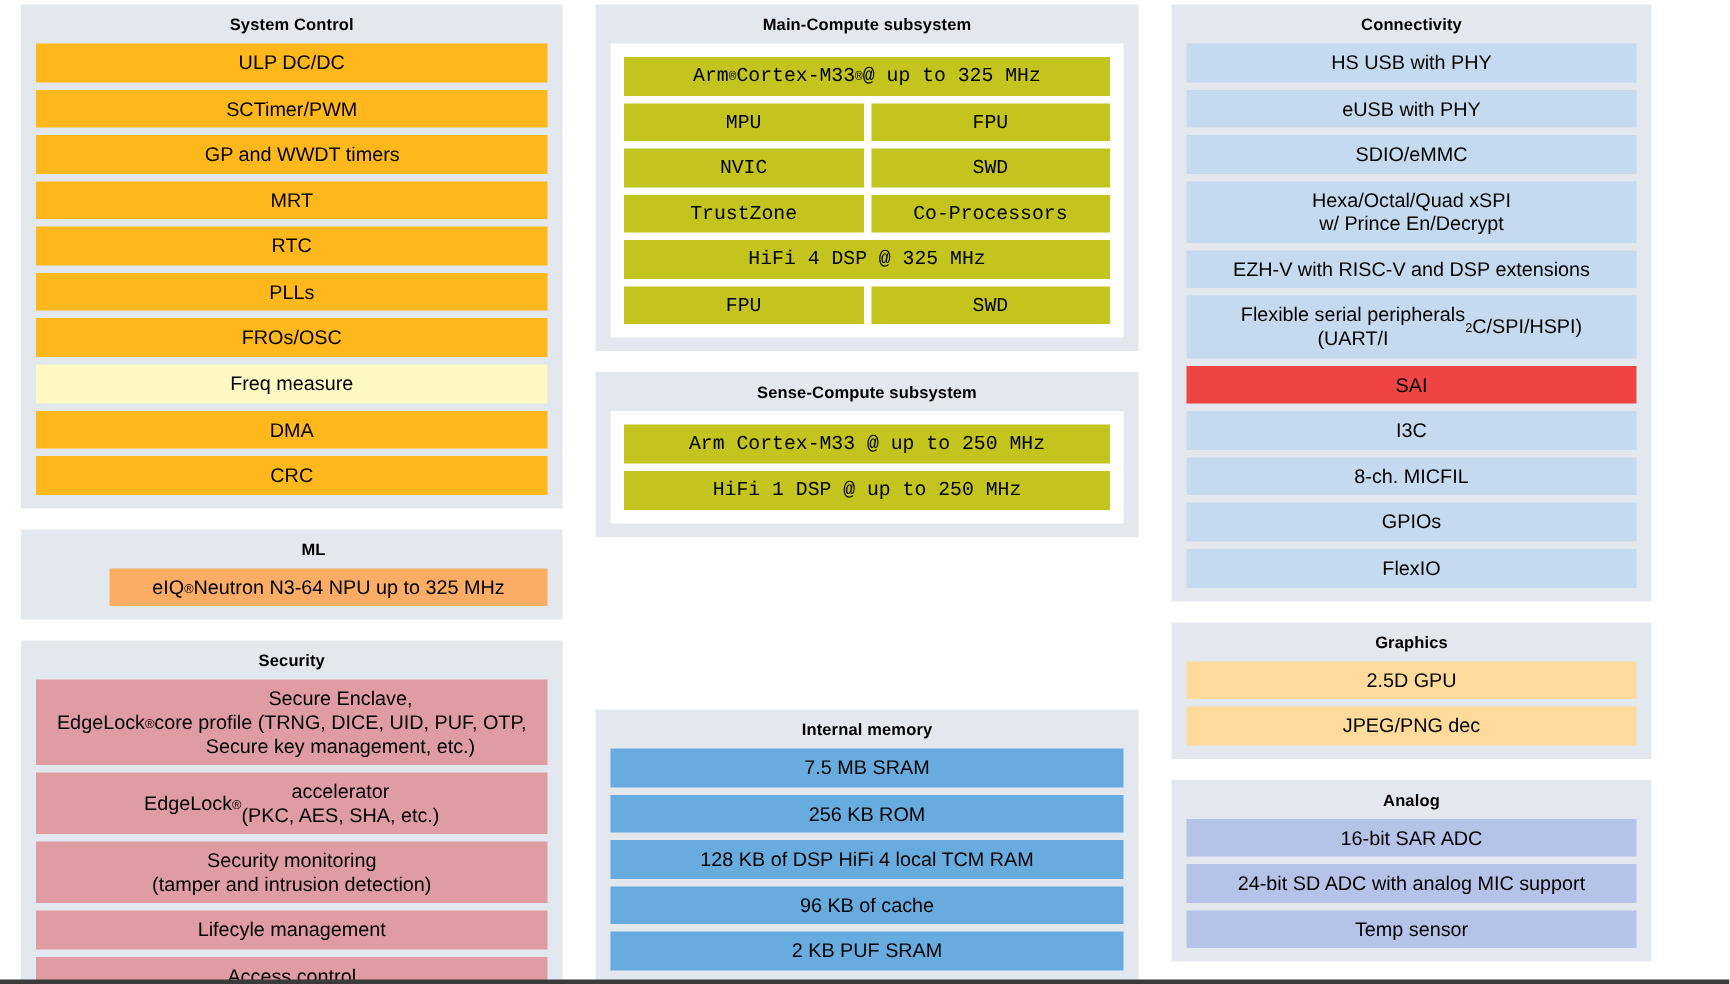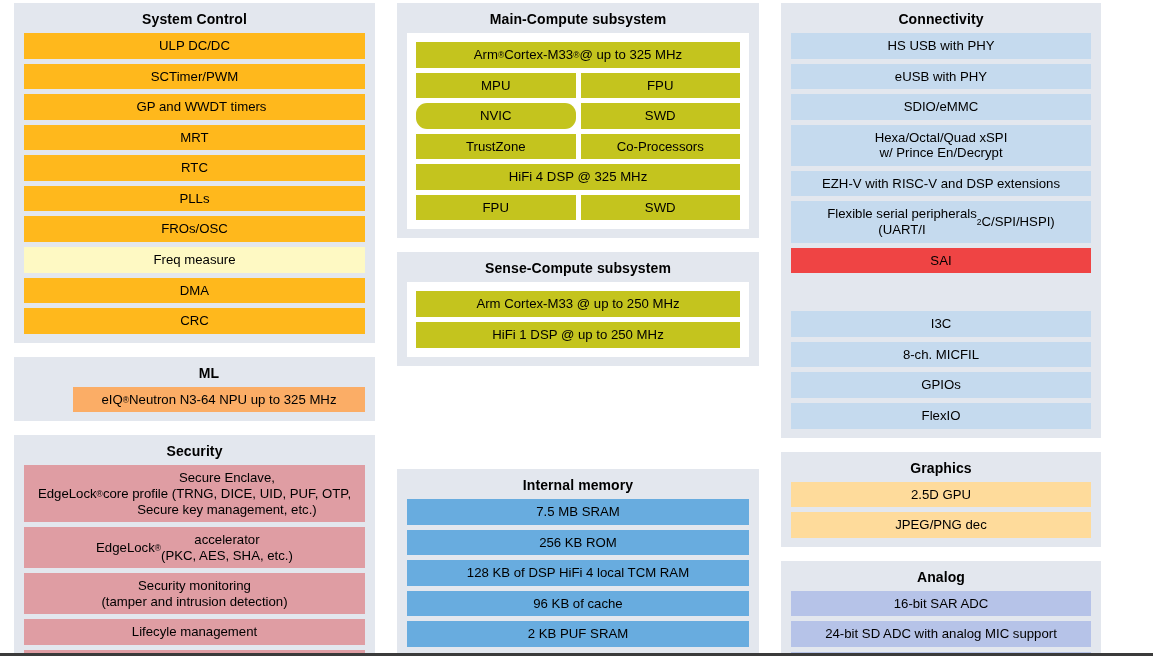--- a/index.html
+++ b/index.html
@@ -22,21 +22,21 @@
   .col-2 { width: 362px; }
   .col-3 { width: 320px; }
 
   .panel {
     background: #E3E7EE;
     padding: 4px 10px 9px 10px;
     display: flex;
     flex-direction: column;
   }
   .panel-title {
-    font-size: 14px;
+    font-size: 11px;
     font-weight: bold;
     color: #000000;
     text-align: center;
     padding: 4px 0 6px 0;
     letter-spacing: 0.1px;
   }
   .blocks { display: flex; flex-direction: column; gap: 5px; }
   .block {
     text-align: center;
     font-size: 13.2px;
@@ -47,21 +47,21 @@
     align-items: center;
     justify-content: center;
     min-height: 25px;
   }
   .block sup { font-size: 8.5px; vertical-align: super; line-height: 0; }
 
   
   .c-orange  { background: #FFB81C; }
   .c-peach   { background: #FBAD66; }
   .c-pink    { background: #DF9DA3; }
-  .c-olive   { background: #C4C41E; }
+  .c-olive   { background: #C4C41E; font-family: Liberation Mono, monospace; }
   .c-blue    { background: #68ACDF; }
   .c-ltblue  { background: #C5DAEE; }
   .c-gpeach  { background: #FEDB9B; }
   .c-peri    { background: #B6C3E8; }
 
   
   .row2 { display: flex; gap: 5px; }
   .row2 > .block { flex: 1; }
 
   .inner-white {
@@ -128,21 +128,21 @@
 
     <div class="panel" style="background: rgb(227, 231, 238);">
       <div class="panel-title">Main-Compute subsystem</div>
       <div class="inner-white">
         <div class="block c-olive" style="background: rgb(196, 196, 30);">Arm<sup>®</sup> Cortex-M33<sup>®</sup> @ up to 325 MHz</div>
         <div class="row2">
           <div class="block c-olive" style="background: rgb(196, 196, 30);">MPU</div>
           <div class="block c-olive" style="background: rgb(196, 196, 30);">FPU</div>
         </div>
         <div class="row2">
-          <div class="block c-olive" style="background: rgb(196, 196, 30); border-radius: 11px;">NVIC</div>
+          <div class="block c-olive" style="background: rgb(196, 196, 30);">NVIC</div>
           <div class="block c-olive" style="background: rgb(196, 196, 30);">SWD</div>
         </div>
         <div class="row2">
           <div class="block c-olive" style="background: rgb(196, 196, 30);">TrustZone</div>
           <div class="block c-olive" style="background: rgb(196, 196, 30);">Co-Processors</div>
         </div>
         <div class="block c-olive" style="background: rgb(196, 196, 30);">HiFi 4 DSP @ 325 MHz</div>
         <div class="row2">
           <div class="block c-olive" style="background: rgb(196, 196, 30);">FPU</div>
           <div class="block c-olive" style="background: rgb(196, 196, 30);">SWD</div>
@@ -178,21 +178,21 @@
     <div class="panel" style="background: rgb(227, 231, 238);">
       <div class="panel-title">Connectivity</div>
       <div class="blocks">
         <div class="block c-ltblue" style="background: rgb(197, 218, 238);">HS USB with PHY</div>
         <div class="block c-ltblue" style="background: rgb(197, 218, 238);">eUSB with PHY</div>
         <div class="block c-ltblue" style="background: rgb(197, 218, 238);">SDIO/eMMC</div>
         <div class="block c-ltblue" style="background: rgb(197, 218, 238);">Hexa/Octal/Quad xSPI<br>w/ Prince En/Decrypt</div>
         <div class="block c-ltblue" style="background: rgb(197, 218, 238);">EZH-V with RISC-V and DSP extensions</div>
         <div class="block c-ltblue" style="background: rgb(197, 218, 238);">Flexible serial peripherals<br>(UART/I<sup>2</sup>C/SPI/HSPI)</div>
         <div class="block c-ltblue" style="background: #ef4444;">SAI</div>
-        <div class="block c-ltblue" style="background: rgb(197, 218, 238); margin-top: 33px;">I3C</div>
+        <div class="block c-ltblue" style="background: rgb(197, 218, 238);">I3C</div>
         <div class="block c-ltblue" style="background: rgb(197, 218, 238);">8-ch. MICFIL</div>
         <div class="block c-ltblue" style="background: rgb(197, 218, 238);">GPIOs</div>
         <div class="block c-ltblue" style="background: rgb(197, 218, 238);">FlexIO</div>
       </div>
     </div>
 
     <div class="panel" style="background: rgb(227, 231, 238);">
       <div class="panel-title">Graphics</div>
       <div class="blocks">
         <div class="block c-gpeach" style="background: rgb(254, 219, 155);">2.5D GPU</div>

